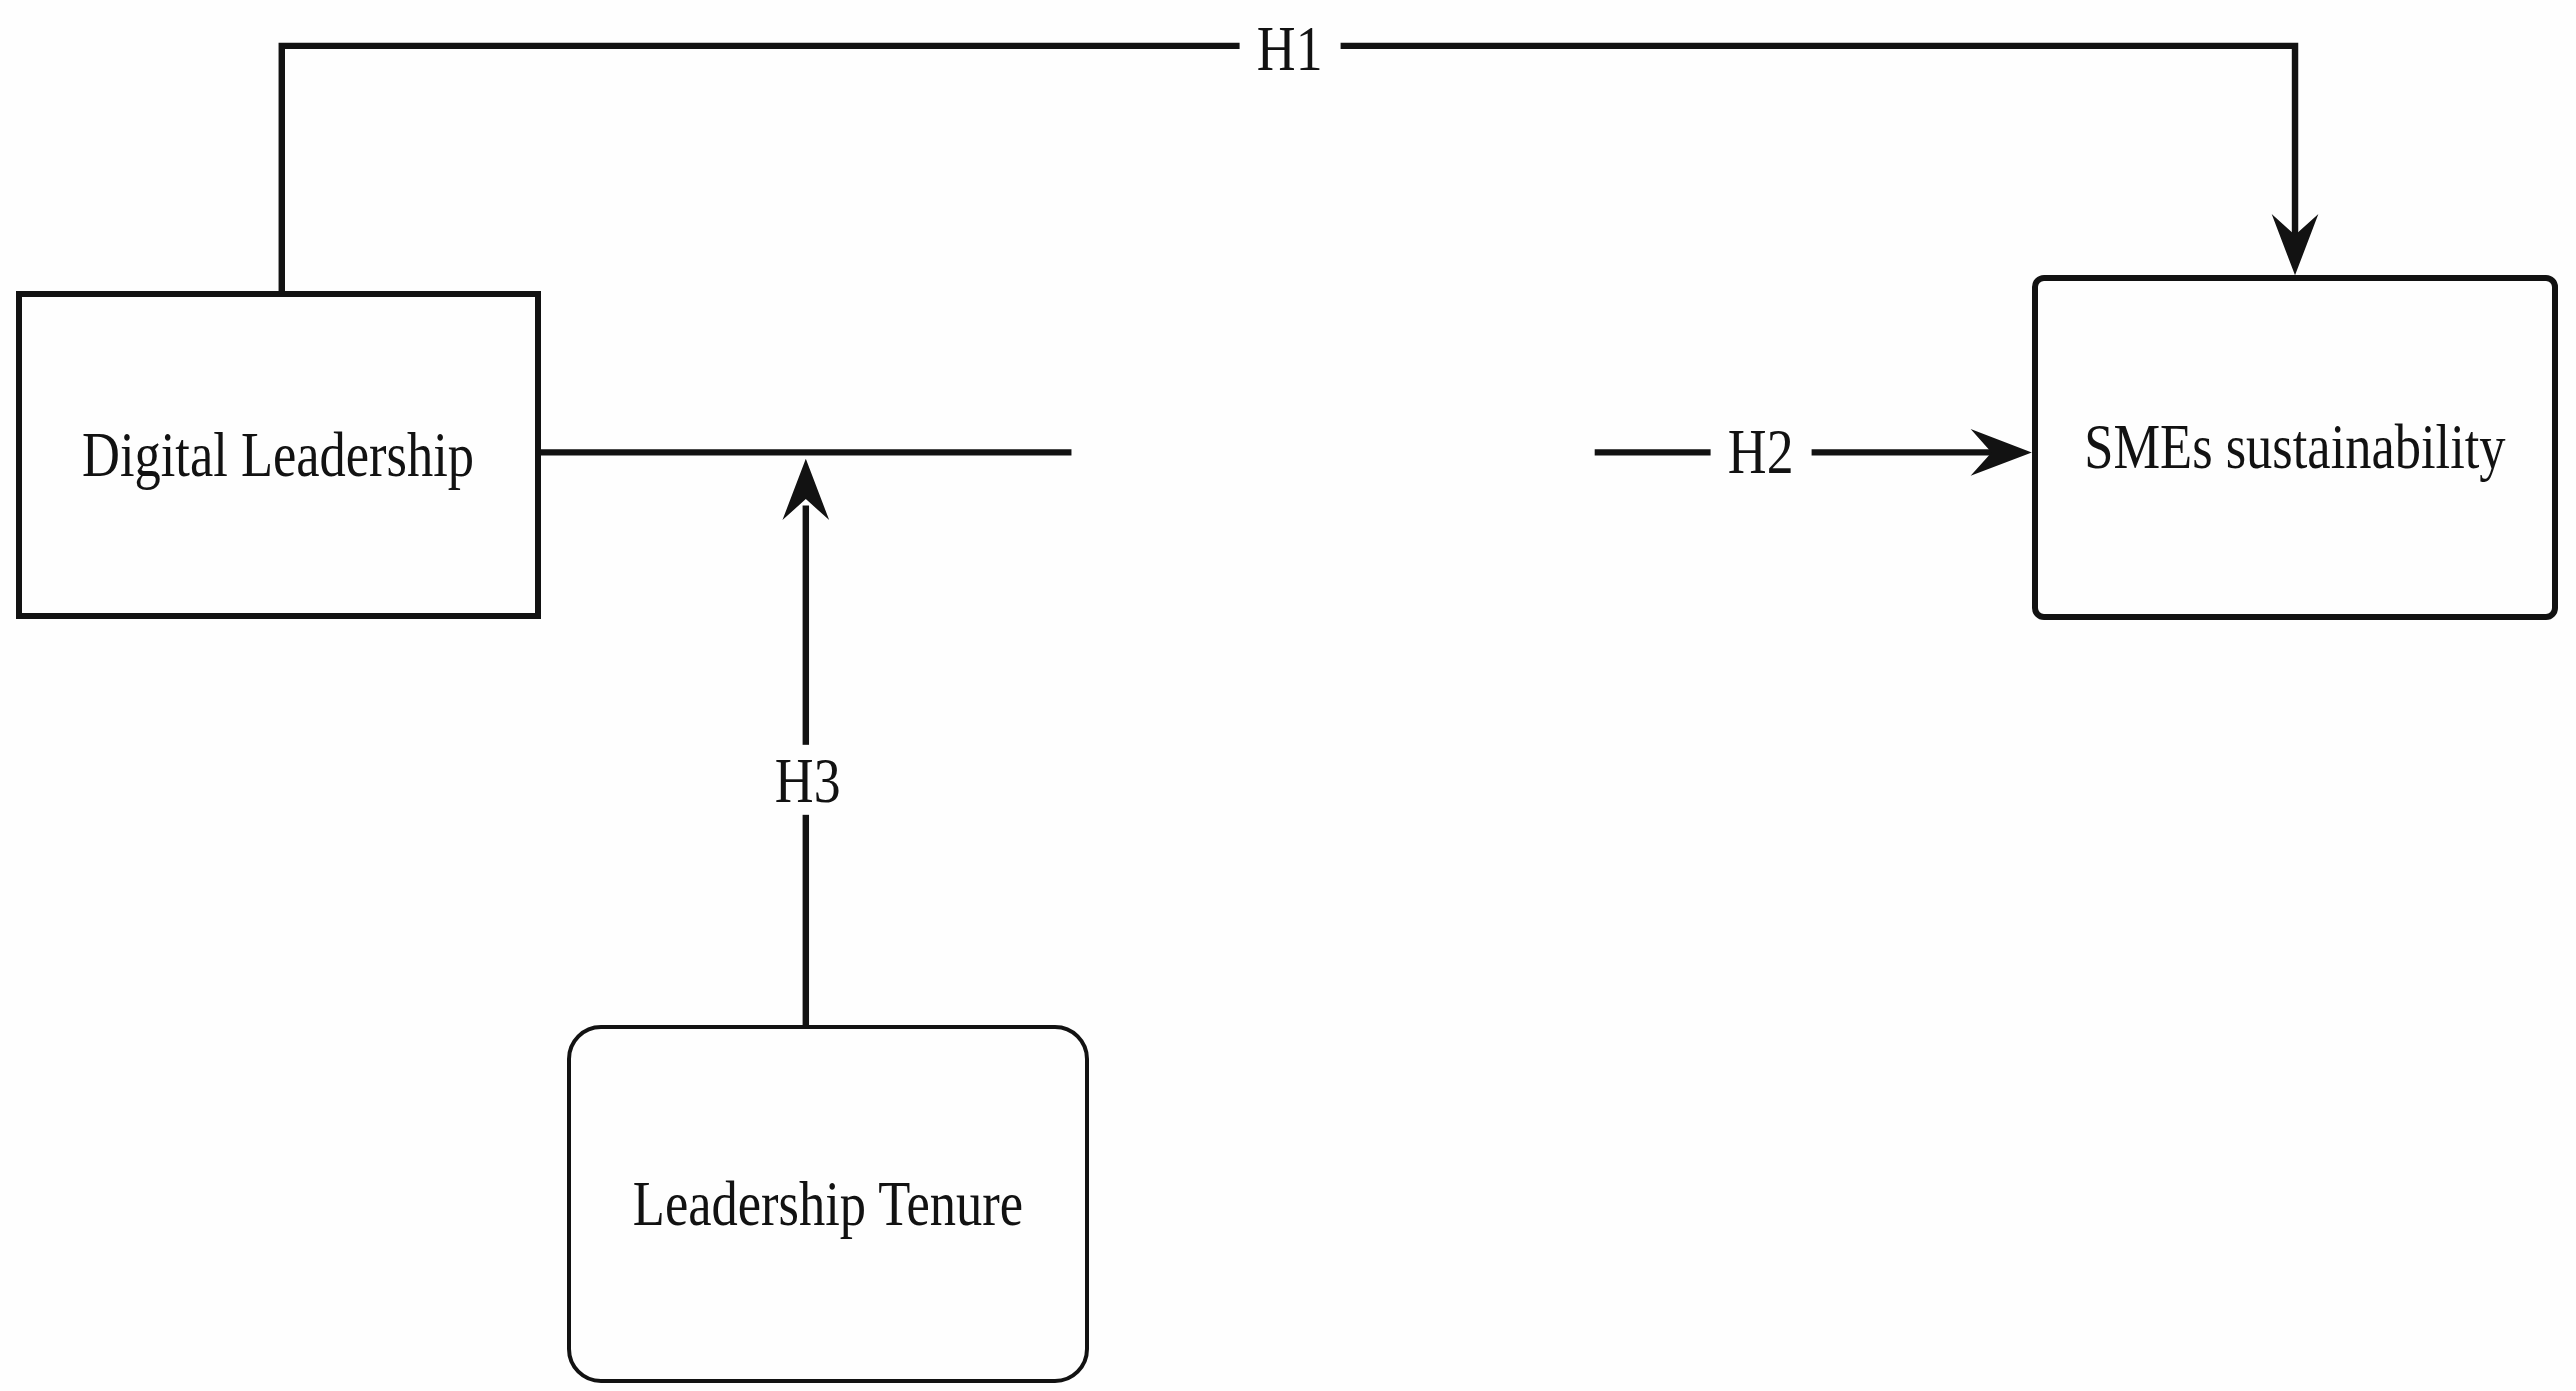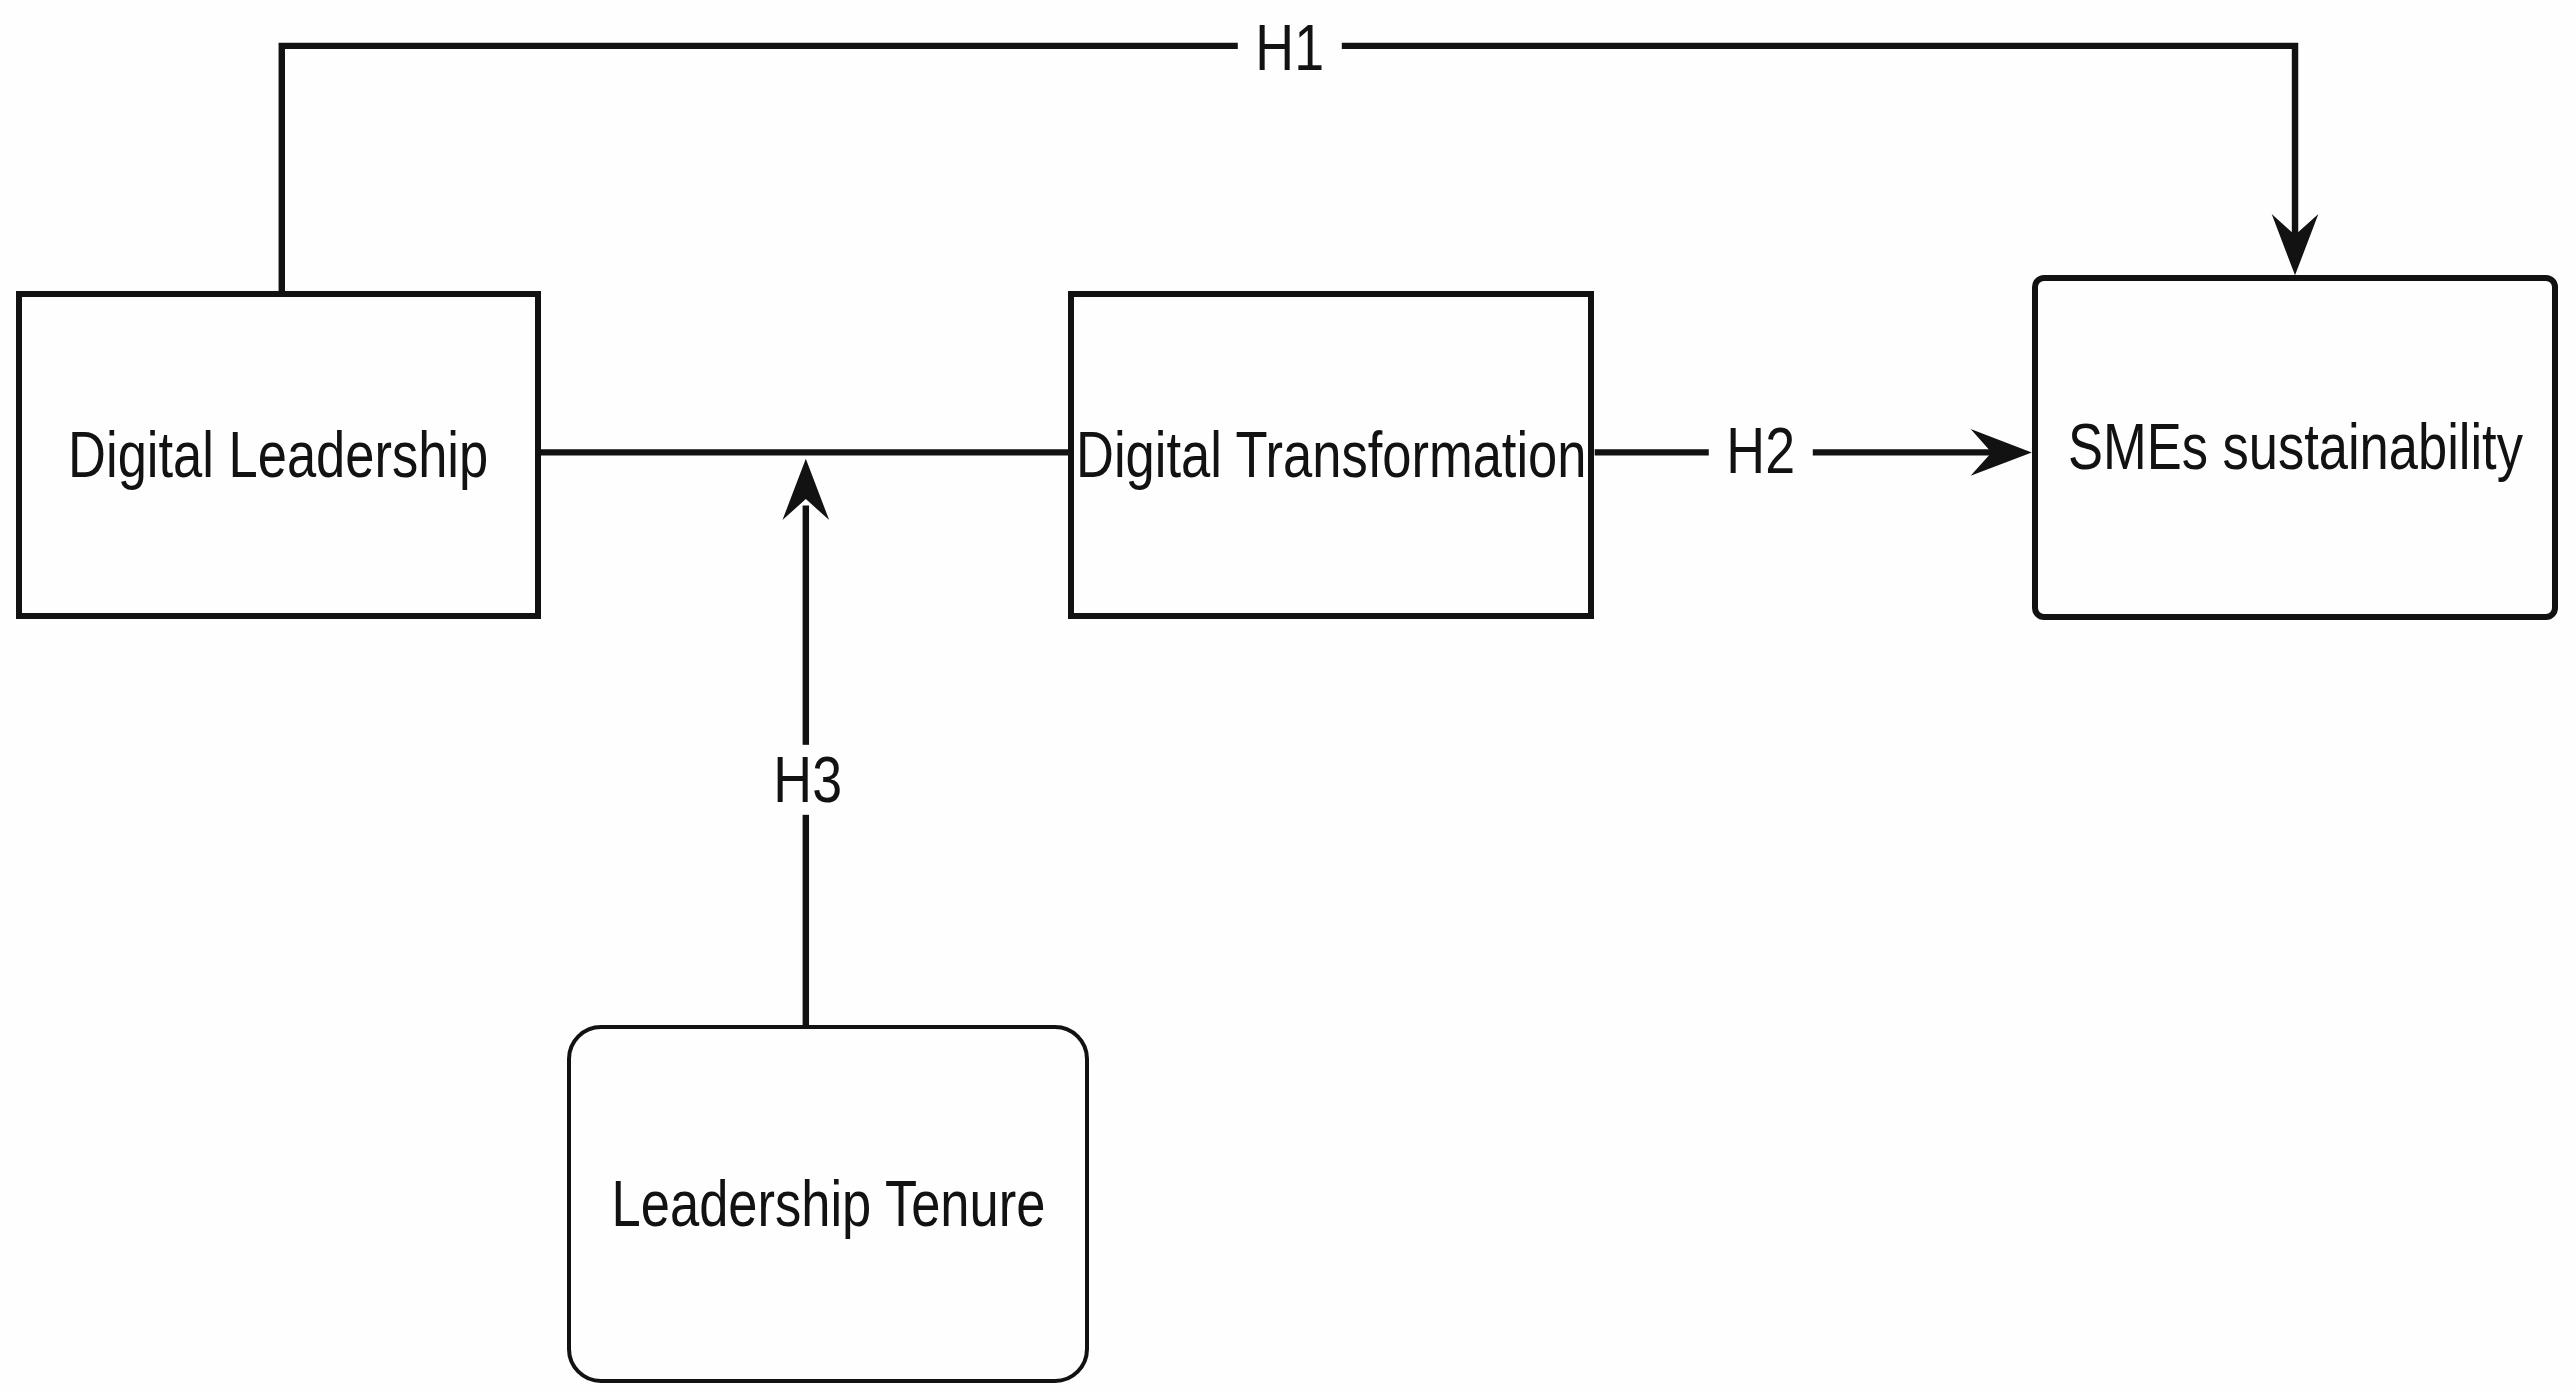--- a/index.html
+++ b/index.html
@@ -6,21 +6,21 @@
     --ink:#121212;
     --bg:#fefefe;
   }
   html,body{margin:0;padding:0;background:var(--bg);}
   #canvas{
     position:relative;
     width:2576px;
     height:1391px;
     background:var(--bg);
     overflow:hidden;
-    font-family:Liberation Sans, sans-serif;
+    font-family:Liberation Serif, serif;
     color:var(--ink);
   }
   #connector-layer{
     position:absolute;
     left:0;top:0;
     width:2576px;height:1391px;
     z-index:1;
   }
   #connector-layer path.line{
     fill:none;
@@ -100,23 +100,20 @@
   </div>
 
   <div class="hlabel" style="left:808px; top:742px;margin-top:38px;">
     <span>H3</span>
   </div>
 
   <div class="box" style="left:16px; top:291px; width:525px; height:328px;">
     <span class="box-label">Digital Leadership</span>
   </div>
 
-  <div class="box" style="left:1068px; top:291px; width:526px; height:328px;">
-    <span class="box-label">Digital Transformation</span>
-  </div>
 
   <div class="box" style="left:2032px; top:275px; width:526px; height:345px;border-radius:12px;">
     <span class="box-label">SMEs sustainability</span>
   </div>
 
   <div class="box rounded" style="left:543px; top:1025px; width:522px; height:358px;margin-left:24px;">
     <span class="box-label">Leadership Tenure</span>
   </div>
 
 </div>

